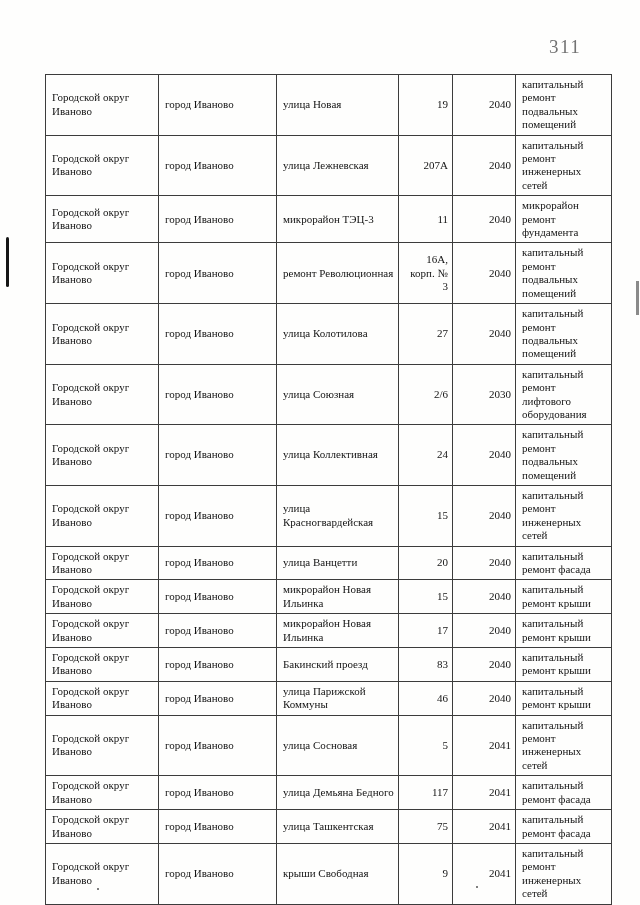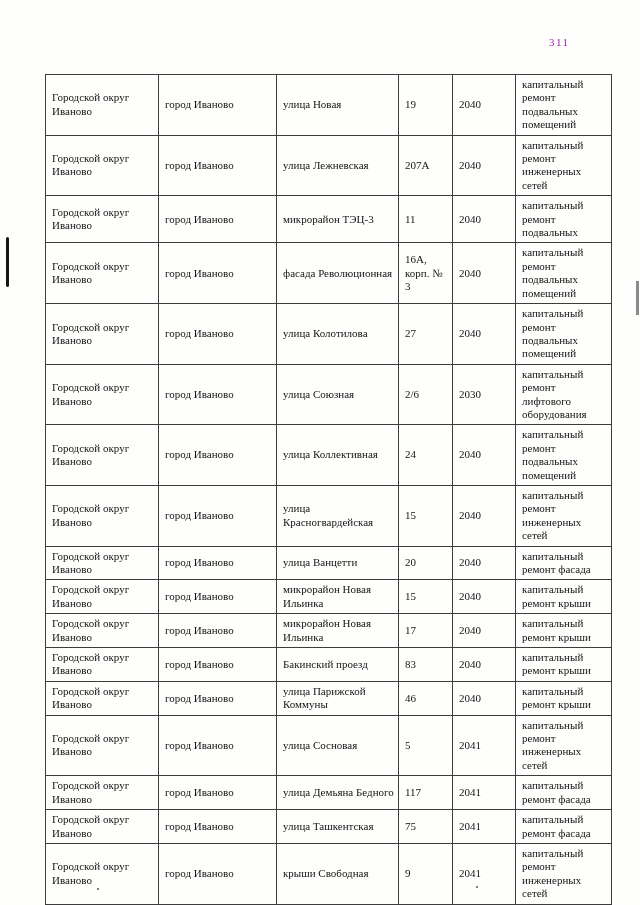--- a/index.html
+++ b/index.html
@@ -7,41 +7,41 @@
     width:640px; height:905px;
     background:#fefefd;
     font-family:"Liberation Serif", serif;
     color:#141414;
     position:relative;
     overflow:hidden;
   }
   .page-number {
     position:absolute;
     top:36px; left:549px;
-    font-size:11px;
+    font-size:19px;
     letter-spacing:1.5px;
-    color:#a21caf;
+    color:#737373;
     font-family:Liberation Serif, serif;
   }
   table.doc-table {
     position:absolute;
     top:74px; left:45px;
     width:566px;
     border-collapse:collapse;
     table-layout:fixed;
   }
   table.doc-table td {
     border:1px solid #3c3c3c;
     font-size:11px;
     line-height:1.22;
     padding:3px 4px 3px 6px;
     vertical-align:middle;
     word-wrap:break-word;
   }
-  td.center { text-align:left; padding:3px 2px; }
+  td.center { text-align:right; padding:3px 2px; }
   td.work { padding:2px 3px 2px 5px;margin-top:30px; }
   
   .artifact { position:absolute; background:#161616; }
   .artifact-left-bar { left:6px; top:237px; width:3px; height:50px; border-radius:2px; }
   .artifact-right-bar { left:636px; top:281px; width:3px; height:34px; background:#8a8a8a; }
   .speck { position:absolute; width:2px; height:2px; background:#555; border-radius:50%; }
   .speck-1 { left:97px; top:888px; }
   .speck-2 { left:476px; top:886px; }
 </style>
 </head>
@@ -74,26 +74,26 @@
         <td class="center">207А</td>
         <td class="center">2040</td>
         <td class="work">капитальный ремонт инженерных сетей</td>
       </tr>
       <tr>
         <td>Городской округ Иваново</td>
         <td>город Иваново</td>
         <td>микрорайон ТЭЦ-3</td>
         <td class="center">11</td>
         <td class="center">2040</td>
-        <td class="work">капитальный ремонт подвальных</td>
-      </tr>
-      <tr>
-        <td>Городской округ Иваново</td>
-        <td>город Иваново</td>
-        <td>фасада Революционная</td>
+        <td class="work">микрорайон ремонт фундамента</td>
+      </tr>
+      <tr>
+        <td>Городской округ Иваново</td>
+        <td>город Иваново</td>
+        <td>ремонт Революционная</td>
         <td class="center">16А, корп. № 3</td>
         <td class="center">2040</td>
         <td class="work">капитальный ремонт подвальных помещений</td>
       </tr>
       <tr>
         <td>Городской округ Иваново</td>
         <td>город Иваново</td>
         <td>улица Колотилова</td>
         <td class="center">27</td>
         <td class="center">2040</td>

